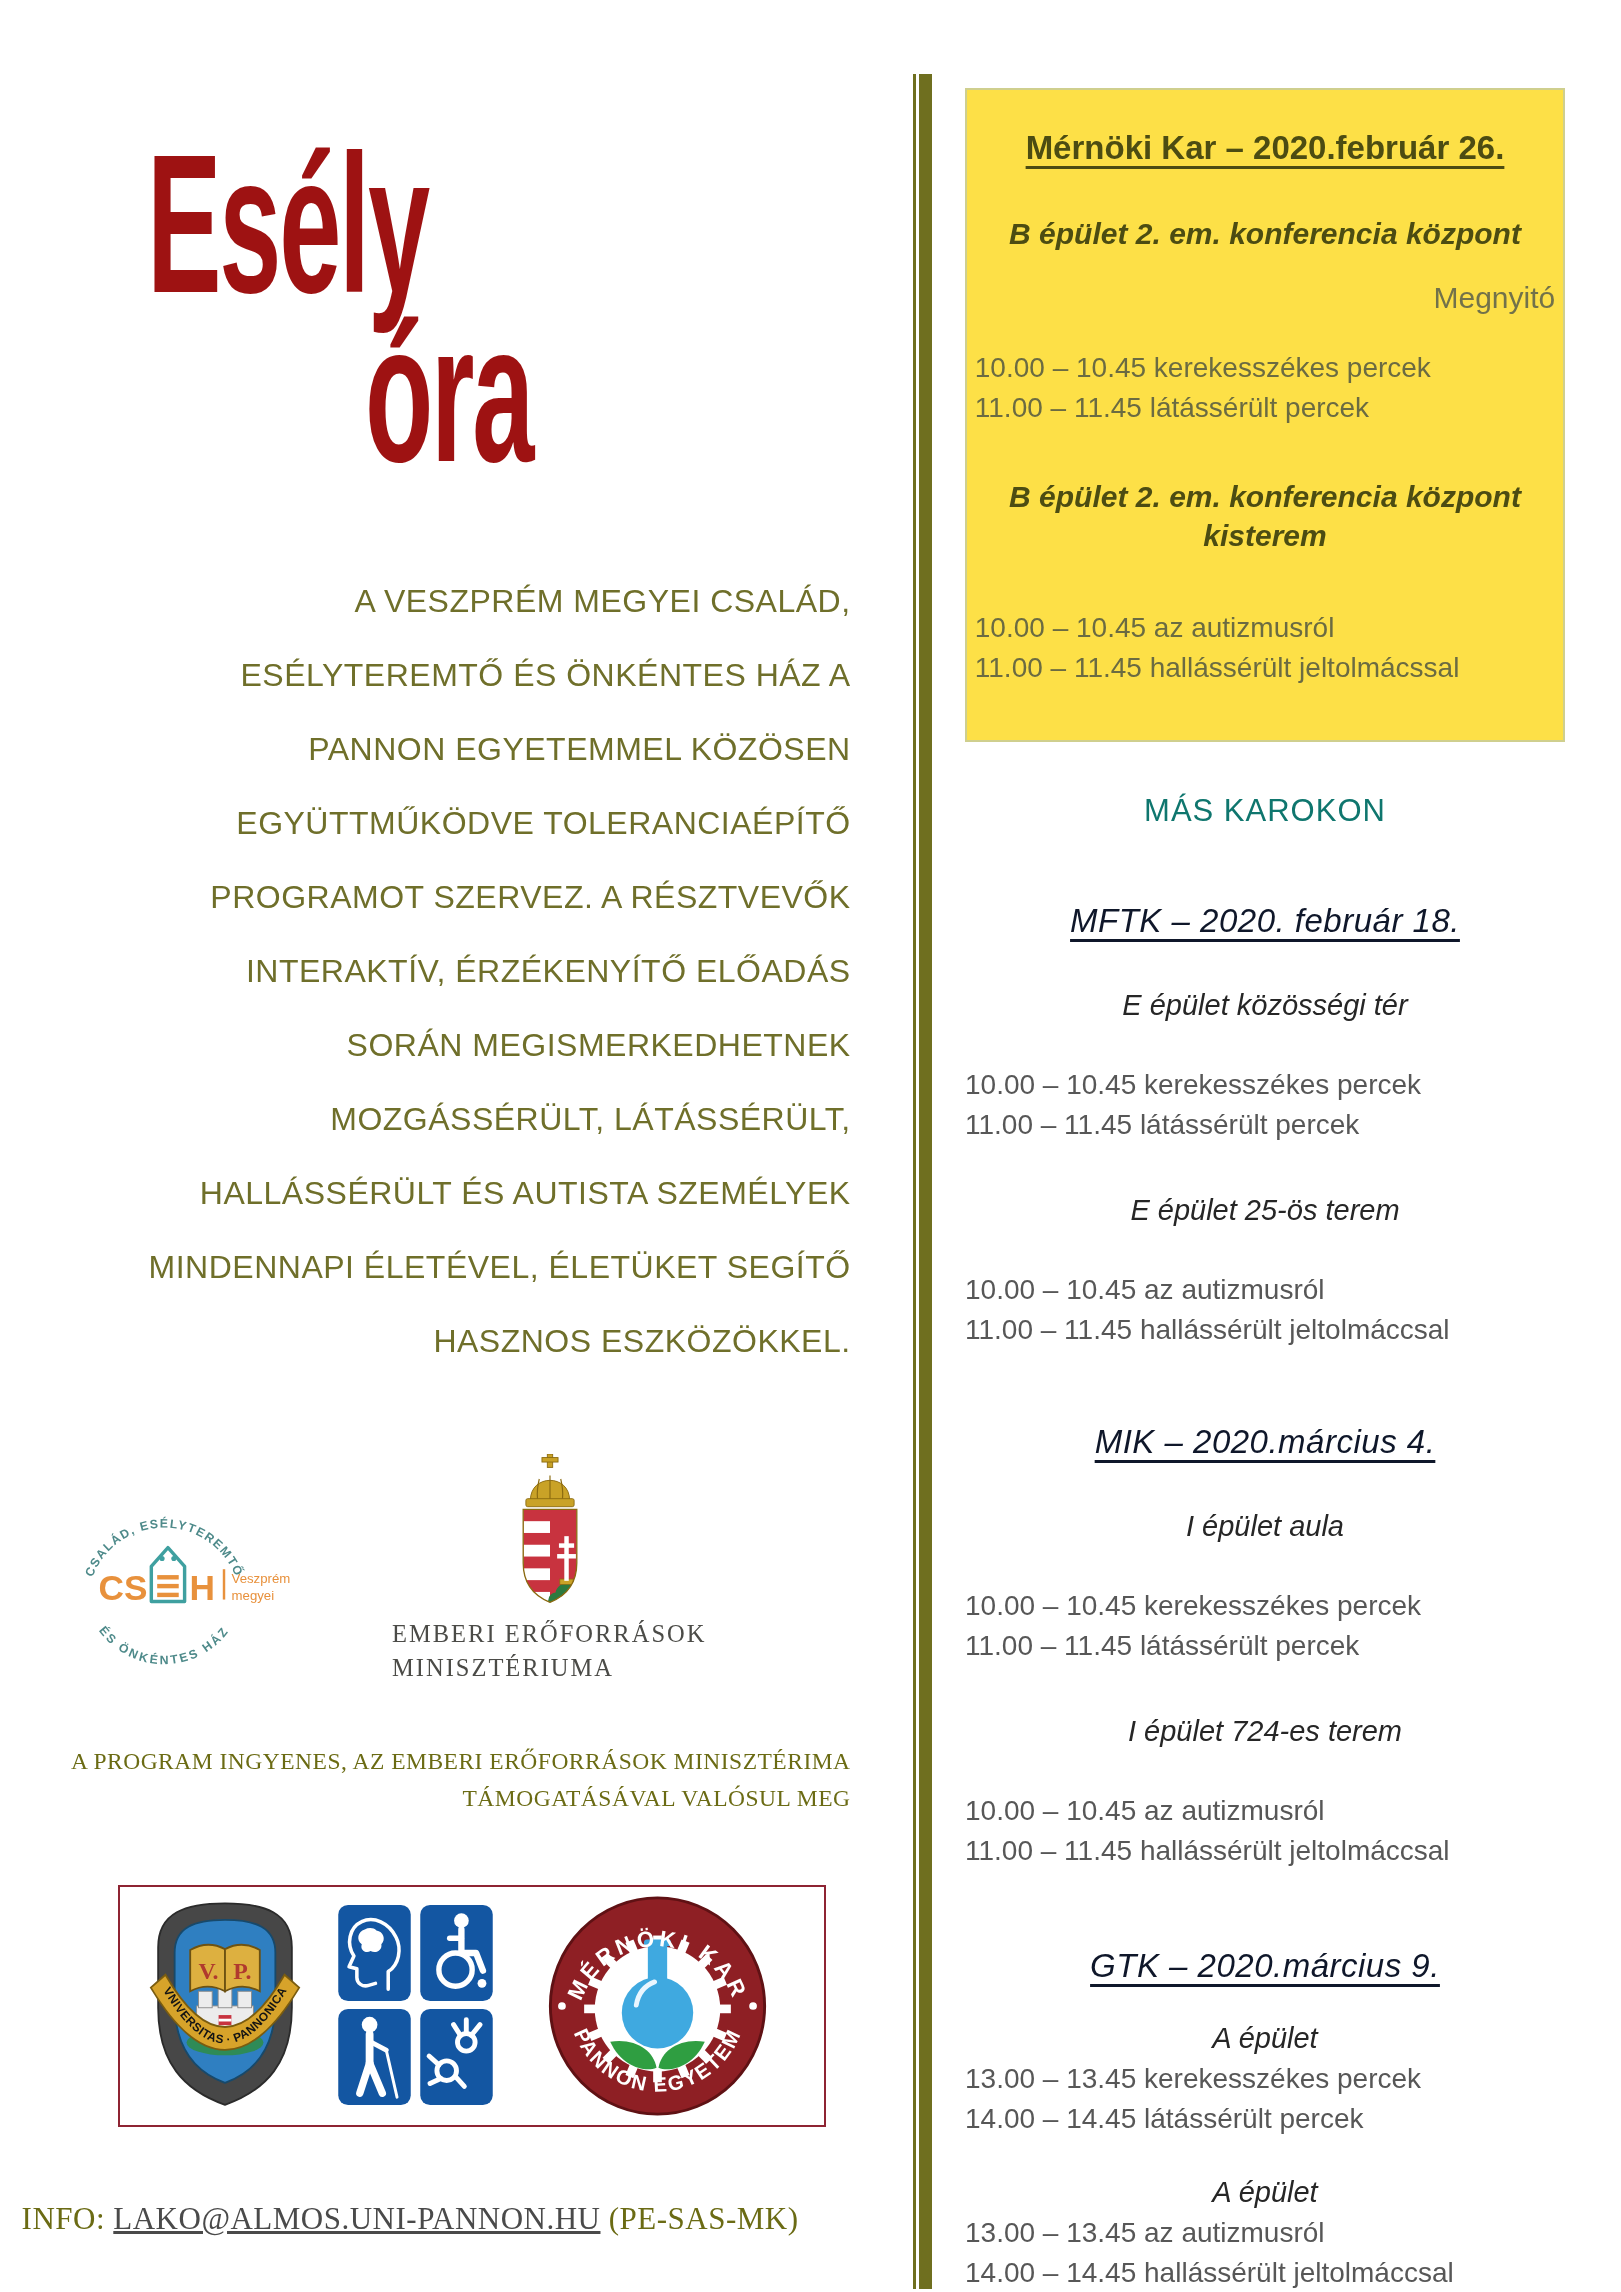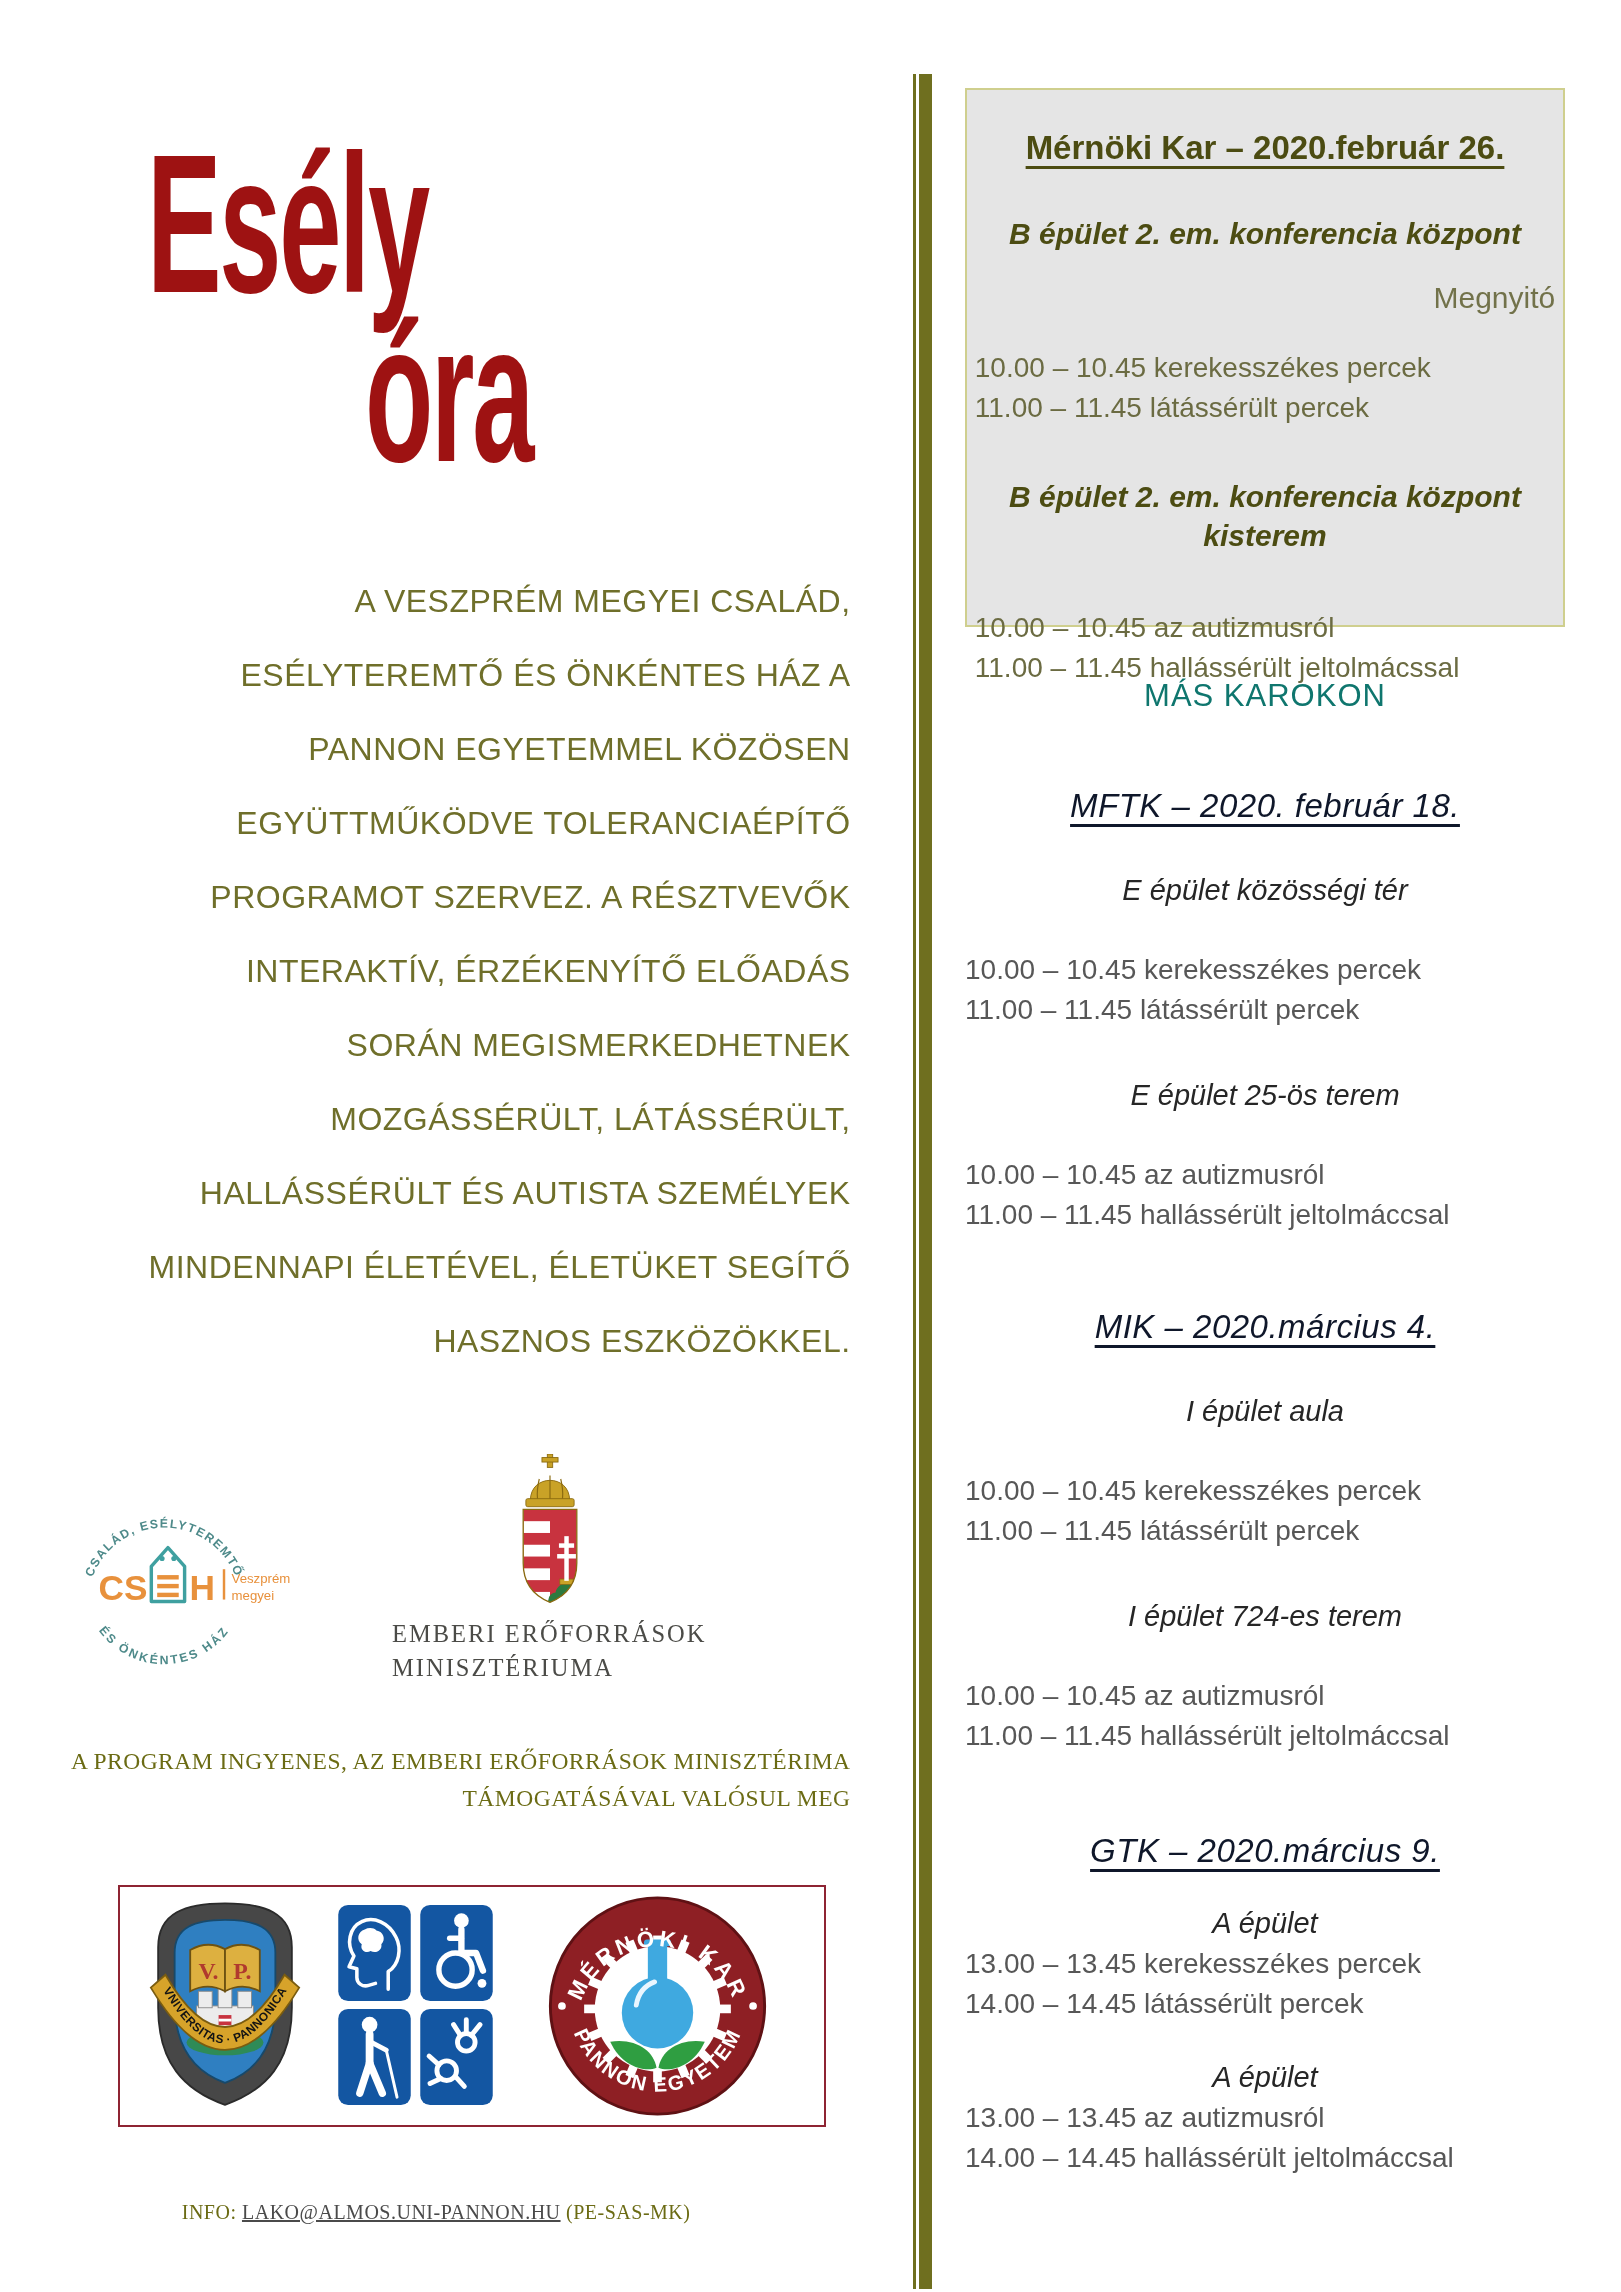--- a/index.html
+++ b/index.html
@@ -21,31 +21,31 @@
 
   .ministry-name{left:392px;top:1617px;width:323px;color:#4b4b47;
                  font-family:"Liberation Serif",serif;font-size:24.5px;line-height:34px;letter-spacing:2px;}
 
   .logo-box{left:118px;top:1885px;width:708px;height:242px;border:2.9px solid #8e2433;
             box-sizing:border-box;background:#ffffff;}
   .icon-grid{position:absolute;left:218px;top:17.6px;display:grid;
              grid-template-columns:73px 73px;grid-template-rows:96px 96px;gap:8.8px;}
   .icon-grid svg{display:block;}
 
-  .info-line{left:21.6px;top:2201px;width:829px;text-align:center;
-             font-family:"Liberation Serif",serif;font-size:20px;color:#6b6b14;letter-spacing:0.5px;}
+  .info-line{left:21.6px;top:2201px;width:829px;
+             font-family:"Liberation Serif",serif;font-size:31px;color:#6b6b14;letter-spacing:0.5px;}
   .info-line a{color:#4a4a4a;text-decoration:underline;}
 
   
   .divider-thin{left:913px;top:74px;width:2.9px;height:2215px;background:#6f6f1f;}
   .divider-thick{left:919px;top:74px;width:12.7px;height:2215px;background:#6f6f1f;}
 
   
   .right-col{left:965px;top:88px;width:600px;}
-  .feature-box{box-sizing:border-box;width:600px;height:539px;background:#e5e5e5;
+  .feature-box{box-sizing:border-box;width:600px;height:654px;background:#fde047;
                border:2.9px solid #cfcf8e;padding:21.6px 7.8px 0 7.8px;}
   .fb-title{margin-top:17.6px;text-align:center;font-size:33px;font-weight:700;color:#4c4c12;
             text-decoration:underline;text-decoration-thickness:2.9px;text-underline-offset:6.9px;}
   .fb-loc{margin-top:47px;text-align:center;font-size:30px;font-weight:700;font-style:italic;
           color:#4c4c12;line-height:39px;}
   .fb-note{margin-top:27.4px;text-align:right;font-size:30px;color:#72724a;}
   .fb-times{margin-top:33px;font-size:28px;color:#6b6b42;line-height:40px;text-align:left;}
   .fb-loc2{margin-top:49px;}
   .fb-times2{margin-top:53px;}
 

